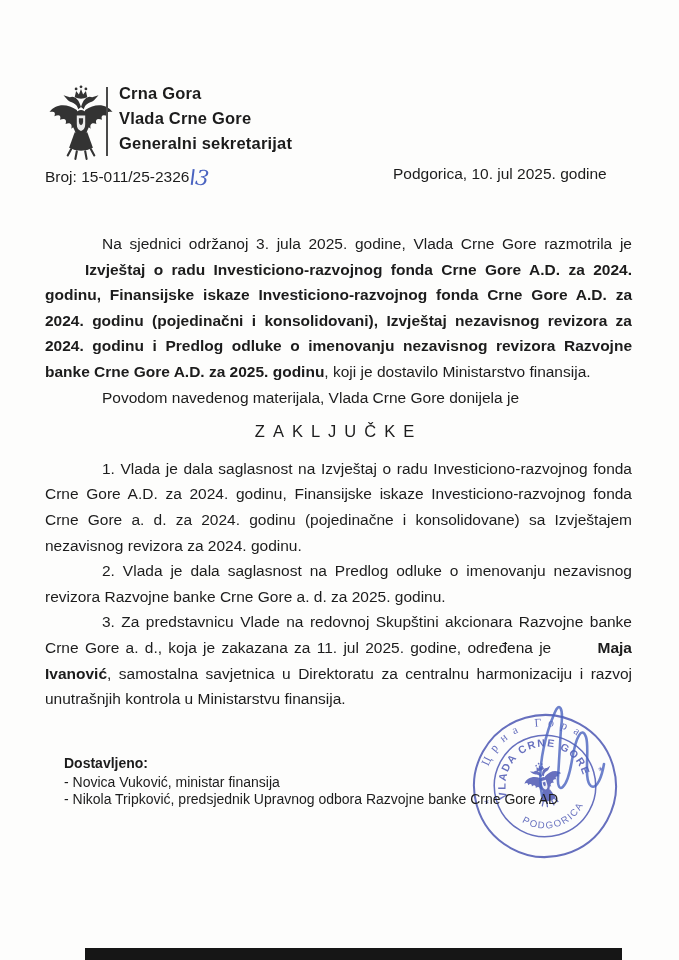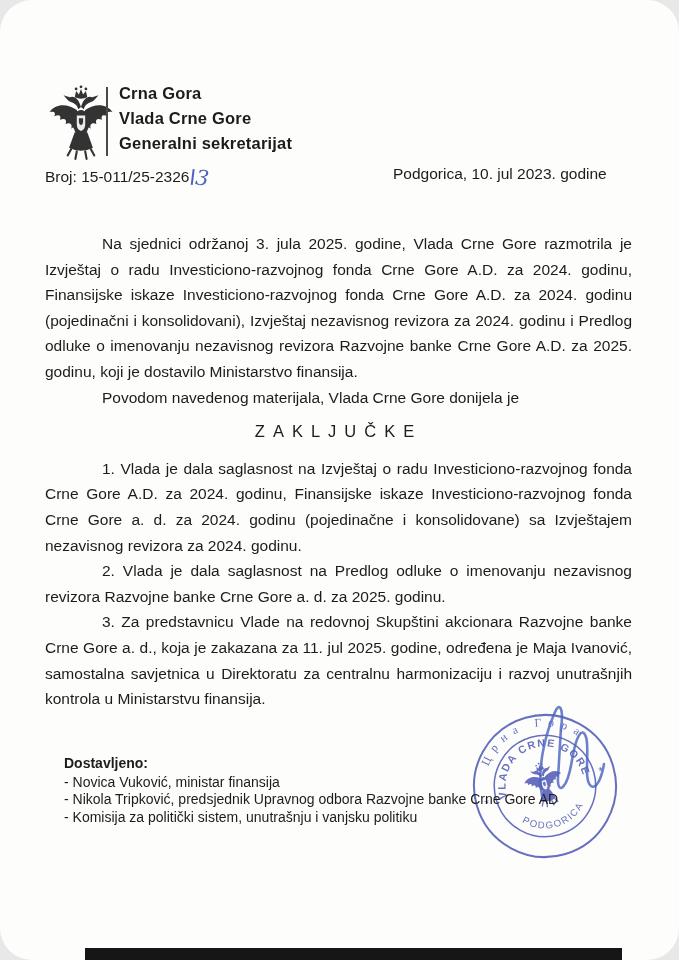--- a/index.html
+++ b/index.html
@@ -1,39 +1,39 @@
 <!DOCTYPE html>
 <html lang="sr"><head>
 <meta charset="utf-8">
 <style>
   html,body{margin:0;padding:0;background:#e8e8e8;}
   .page{
     position:relative;width:679px;height:960px;margin:0 auto;
     background:#fdfdfc;overflow:hidden;
-    font-family:"Liberation Sans", sans-serif;color:#1c1c1c;border-radius:32px;
+    font-family:"Liberation Sans", sans-serif;color:#1c1c1c;
   }
   
   .coa{position:absolute;left:46px;top:83px;width:70px;height:79px;color:#333;}
   .hdr-divider{position:absolute;left:106px;top:87px;width:2px;height:69px;background:#4a4a4a;}
   .org{position:absolute;left:119px;top:81px;font-weight:700;font-size:16.5px;line-height:25px;letter-spacing:.2px;}
   
   .docnum{position:absolute;left:45px;top:167px;font-size:15.5px;}
   .hand{
     display:inline-block;color:#4a63c0;font-size:21px;line-height:16px;
     border-left:2px solid #4a63c0;padding-left:2px;margin-left:3px;
     font-family:"DejaVu Serif", serif;font-style:italic;transform:rotate(7deg) translateY(3px);
   }
   .placedate{position:absolute;left:393px;top:165px;font-size:15.5px;}
   
   .bodytext{
     position:absolute;left:45px;top:231px;width:587px;
     font-size:15.5px;line-height:25.6px;text-align:justify;
   }
   .bodytext p{margin:0;text-indent:57px;}
-  .b{font-weight:400;}
+  .b{font-weight:700;margin-left:40px;}
   .heading{
     text-align:center;font-weight:400;font-size:16.5px;letter-spacing:8px;
     text-indent:0 !important;margin:9px 0 11px 0 !important;
   }
   
   .sig{position:absolute;left:398px;top:679px;width:238px;text-align:center;
        font-weight:700;font-size:16.5px;line-height:23px;z-index:2;}
   
   .stampwrap{position:absolute;left:469px;top:710px;width:152px;height:152px;
              transform:rotate(-16deg);z-index:1;opacity:.85;}
@@ -77,21 +77,21 @@
   <div class="hdr-divider"></div>
   <div class="org">
     <div>Crna Gora</div>
     <div>Vlada Crne Gore</div>
     <div>Generalni sekretarijat</div>
   </div>
 
   <div class="docnum">
     <span>Broj: 15-011/25-2326</span><span class="hand">3</span>
   </div>
-  <div class="placedate">Podgorica, 10. jul 2023. godine</div>
+  <div class="placedate">Podgorica, 10. jul 2025. godine</div>
 
   <div class="bodytext">
     <p><span>Na sjednici održanoj 3. jula 2025. godine, Vlada Crne Gore razmotrila je </span><span class="b">Izvještaj o radu Investiciono-razvojnog fonda Crne Gore A.D. za 2024. godinu, Finansijske iskaze Investiciono-razvojnog fonda Crne Gore A.D. za 2024. godinu (pojedinačni i konsolidovani), Izvještaj nezavisnog revizora za 2024. godinu i Predlog odluke o imenovanju nezavisnog revizora Razvojne banke Crne Gore A.D. za 2025. godinu</span><span>, koji je dostavilo Ministarstvo finansija.</span></p>
     <p>Povodom navedenog materijala, Vlada Crne Gore donijela je</p>
     <p class="heading">ZAKLJUČKE</p>
     <p>1. Vlada je dala saglasnost na Izvještaj o radu Investiciono-razvojnog fonda Crne Gore A.D. za 2024. godinu, Finansijske iskaze Investiciono-razvojnog fonda Crne Gore a. d. za 2024. godinu (pojedinačne i konsolidovane) sa Izvještajem nezavisnog revizora za 2024. godinu.</p>
     <p>2. Vlada je dala saglasnost na Predlog odluke o imenovanju nezavisnog revizora Razvojne banke Crne Gore a. d. za 2025. godinu.</p>
     <p><span>3. Za predstavnicu Vlade na redovnoj Skupštini akcionara Razvojne banke Crne Gore a. d., koja je zakazana za 11. jul 2025. godine, određena je </span><span class="b">Maja Ivanović</span><span>, samostalna savjetnica u Direktoratu za centralnu harmonizaciju i razvoj unutrašnjih kontrola u Ministarstvu finansija.</span></p>
   </div>
 
@@ -124,18 +124,17 @@
 
   <svg class="scribble" viewBox="0 0 115 115">
     <path d="M14 98 C 8 66, 20 30, 27 14 C 31 4, 36 9, 33 30 L 30 80 C 29 97, 39 93, 44 62
              C 48 38, 54 28, 58 39 C 62 51, 55 82, 63 88 C 69 92, 74 78, 76 66" fill="none" stroke="#4a63c0" stroke-width="2.6" stroke-linecap="round"></path>
   </svg>
 
   <div class="dist">
     <div class="lbl">Dostavljeno:</div>
     <div>- Novica Vuković, ministar finansija</div>
     <div>- Nikola Tripković, predsjednik Upravnog odbora Razvojne banke Crne Gore AD</div>
-    <div>- Komisija za politički sistem, unutrašnju i vanjsku politiku</div>
   </div>
 
   <div class="scanbar"></div>
 
 </div>
 
 </body></html>

